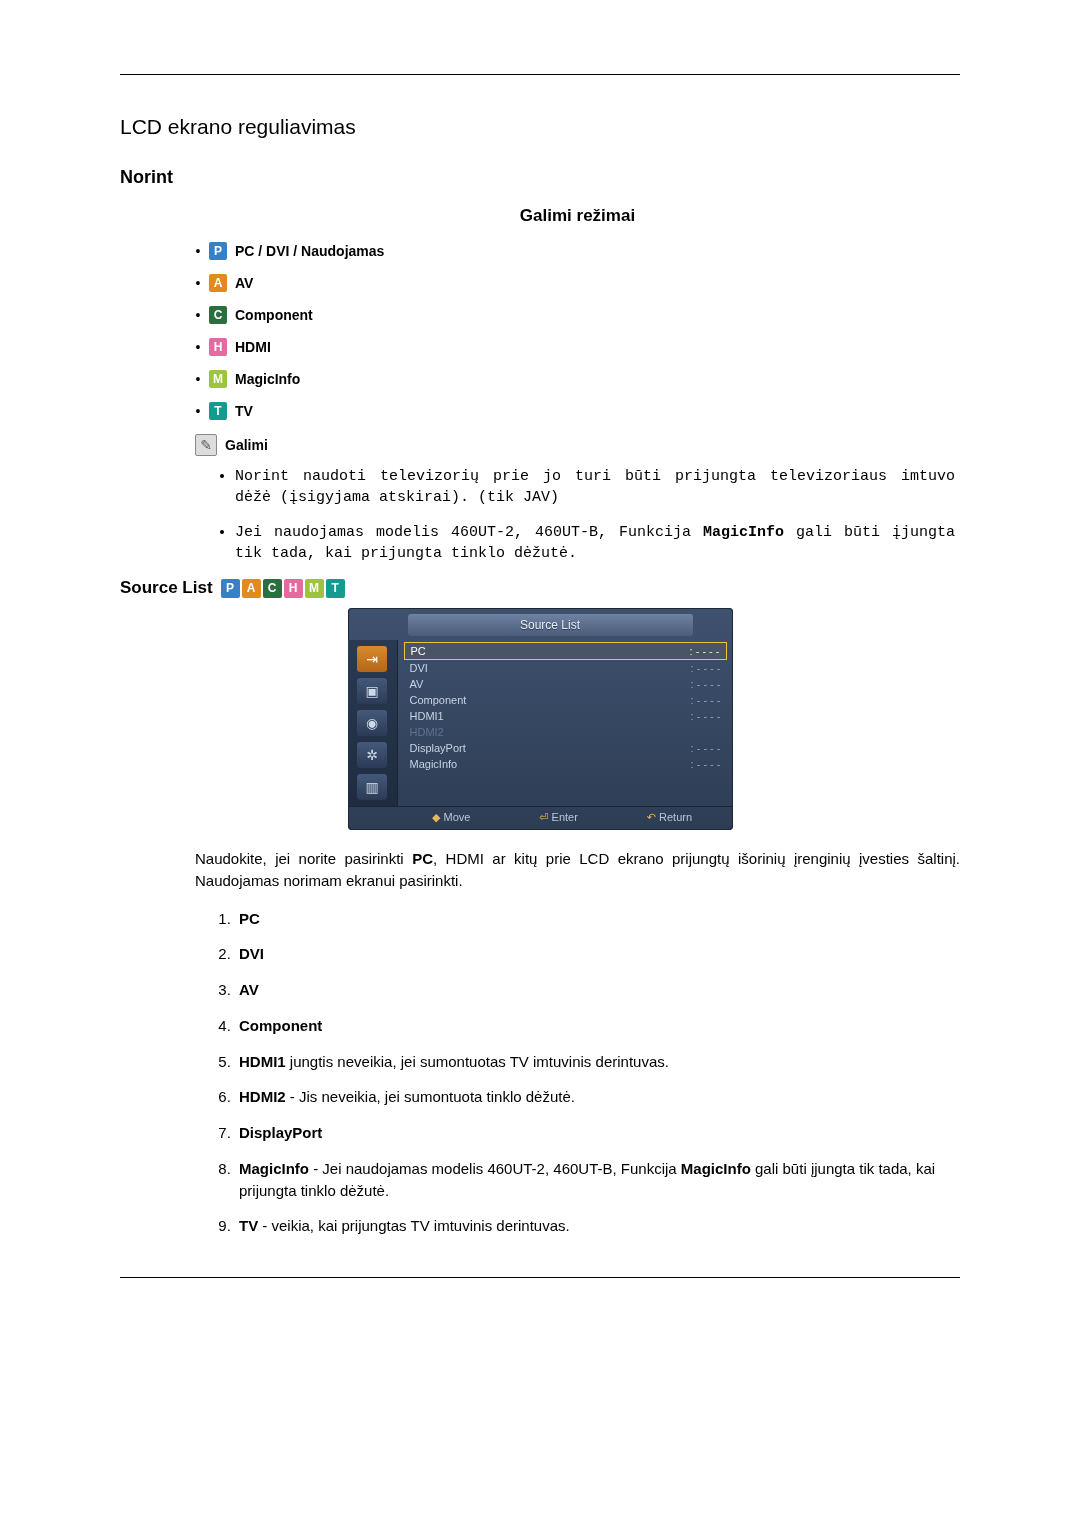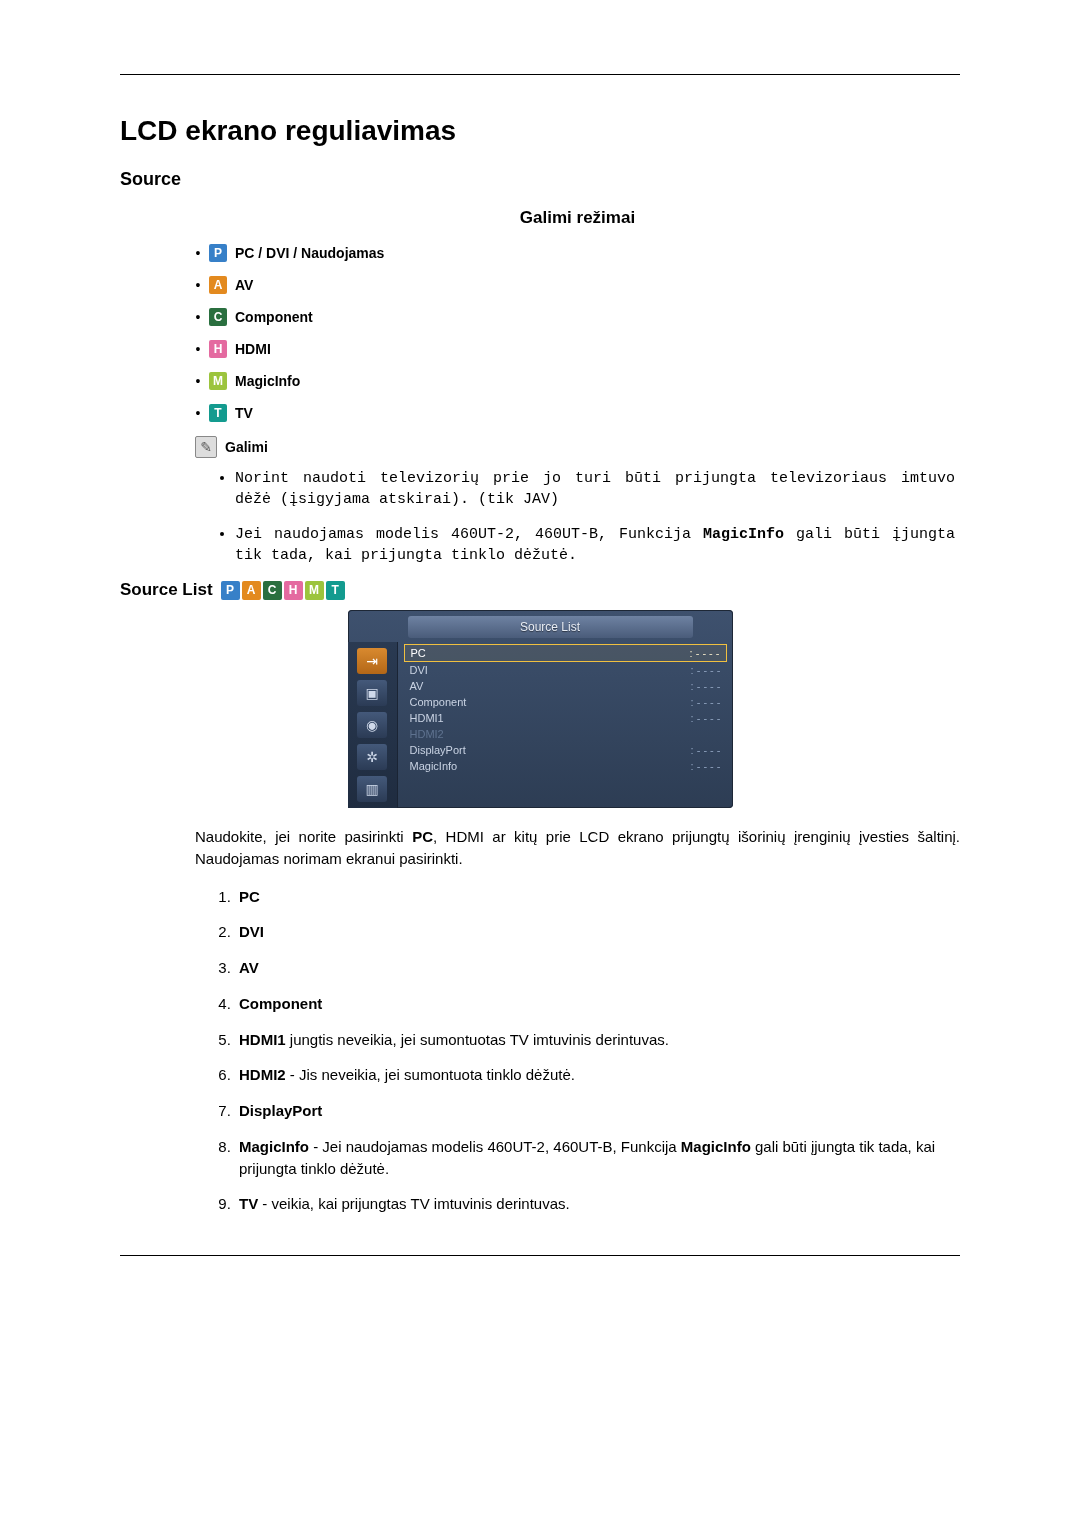--- a/index.html
+++ b/index.html
@@ -6,21 +6,21 @@
     body {
       font-family: Arial, Helvetica, sans-serif;
       background: #fff;
       color: #000;
       width: 1080px;
       margin: 0 auto;
       padding: 70px 120px 60px 120px;
     }
     .hr-top { border-top: 1px solid #000; margin-bottom: 40px; margin-top: 4px; }
     .hr-bottom { border-top: 1px solid #000; margin-top: 40px; }
-    h1 { font-size: 28px; font-weight: bold; margin-bottom: 22px; }
+    h1 { font-size: 21px; font-weight: normal; margin-bottom: 28px; }
     h2.section { font-size: 18px; font-weight: bold; margin-bottom: 18px; }
     h3.sub { font-size: 17px; font-weight: bold; margin-left: 75px; margin-bottom: 16px; text-align: center; }
     .modes-list { list-style: none; margin-left: 75px; }
     .modes-list li { margin-bottom: 14px; display: flex; align-items: center; gap: 8px; font-size: 14px; font-weight: bold; }
     .modes-list li .dot { width: 6px; text-align: center; font-weight: normal; }
     .icon-box {
       display: inline-flex; align-items: center; justify-content: center;
       width: 18px; height: 18px; font-size: 12px; font-weight: bold; color: #fff;
       border-radius: 2px;
     }
@@ -86,21 +86,21 @@
     .num-list li { font-size: 15px; line-height: 1.45; margin-bottom: 14px; padding-left: 4px; }
     .num-list li .bold { font-weight: bold; }
   </style>
 </head>
 <body>
 
 <div class="hr-top"></div>
 
 <h1>LCD ekrano reguliavimas</h1>
 
-<h2 class="section">Source</h2>
+<h2 class="section">Norint</h2>
 
 <h3 class="sub">Galimi režimai</h3>
 
 <ul class="modes-list">
     <li>
       <span class="dot">•</span>
       <span class="icon-box icon-P">P</span>
       <span>PC / DVI / Naudojamas</span>
     </li>
     <li>
@@ -191,20 +191,25 @@
           <div class="osd-row">
             <span>DisplayPort</span>
             <span class="val">: - - - -</span>
           </div>
           <div class="osd-row">
             <span>MagicInfo</span>
             <span class="val">: - - - -</span>
           </div>
         </div>
     </div>
+    <div class="osd-foot">
+      <span><span class="k">◆</span> <span>Move</span></span>
+      <span><span class="k">⏎</span> <span>Enter</span></span>
+      <span><span class="k">↶</span> <span>Return</span></span>
+    </div>
   </div>
 </div>
 
 <p class="body-para">
   <span>Naudokite, jei norite pasirinkti </span><b>PC</b><span>, HDMI ar kitų prie LCD ekrano prijungtų išorinių įrenginių įvesties šaltinį. Naudojamas norimam ekranui pasirinkti.</span>
 </p>
 
 <ol class="num-list">
     <li><span class="bold">PC</span></li>
     <li><span class="bold">DVI</span></li>

